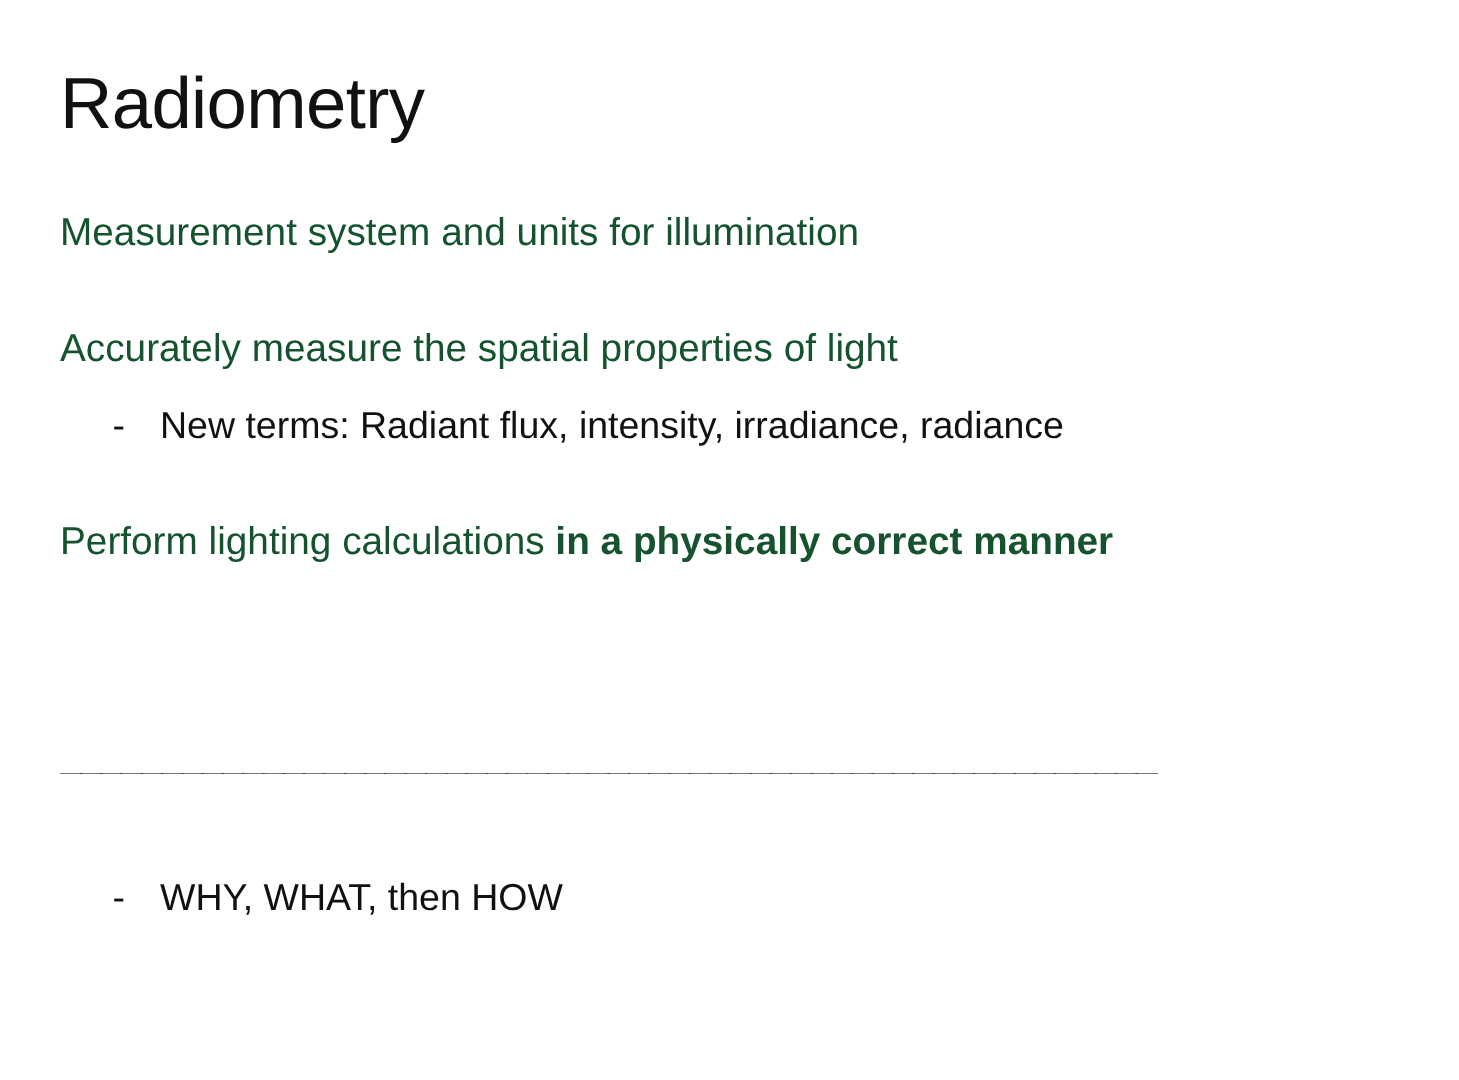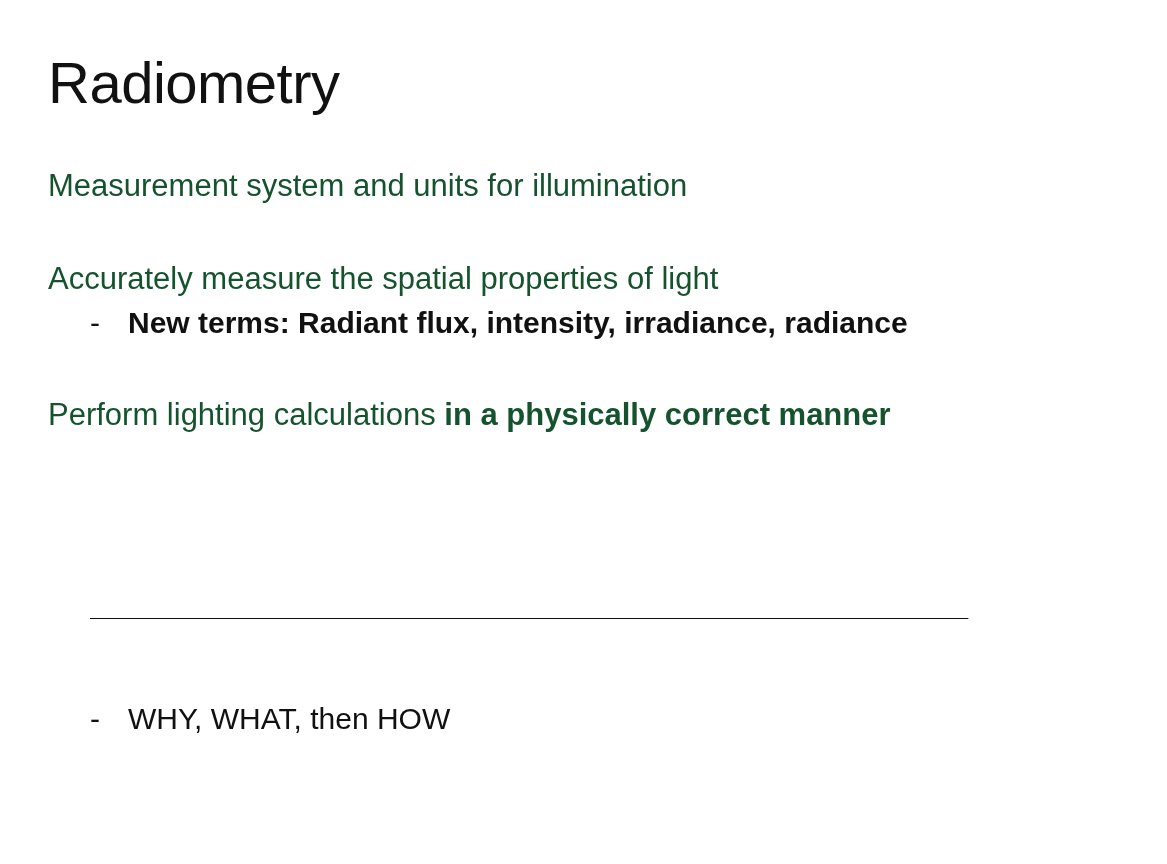--- a/index.html
+++ b/index.html
@@ -40,51 +40,49 @@
   }
   .line-l1 {
     font-size: 31px;
     font-weight: 400;
     line-height: 1.15;
     color: #14532d;
     margin: 0 0 57px 0;
     white-space: nowrap;
   }
   .line-l1.tight {
-    margin-bottom: 10px;
+    margin-bottom: 28px;
   }
   .line-l2 {
     font-size: 30px;
     font-weight: 400;
     line-height: 1.15;
     color: #111111;
     margin: 0 0 56px 0;
     padding-left: 42px;
     position: relative;
     white-space: nowrap;
   }
   .line-l2 .dash {
     position: absolute;
     left: 42px;
     top: 0;
   }
   .line-l2 .txt {
     display: inline-block;
     padding-left: 38px;
-    font-weight: bold;
   }
   .bold {
     font-weight: 700;
   }
   .divider-wrap {
     position: absolute;
     left: 48px;
     top: 588px;
     width: 1000px;
-    margin-left: 42px;
   }
   .divider {
     font-size: 31px;
     line-height: 1;
     letter-spacing: -1px;
     color: #111111;
     white-space: nowrap;
     overflow: hidden;
   }
   .lower-block {

